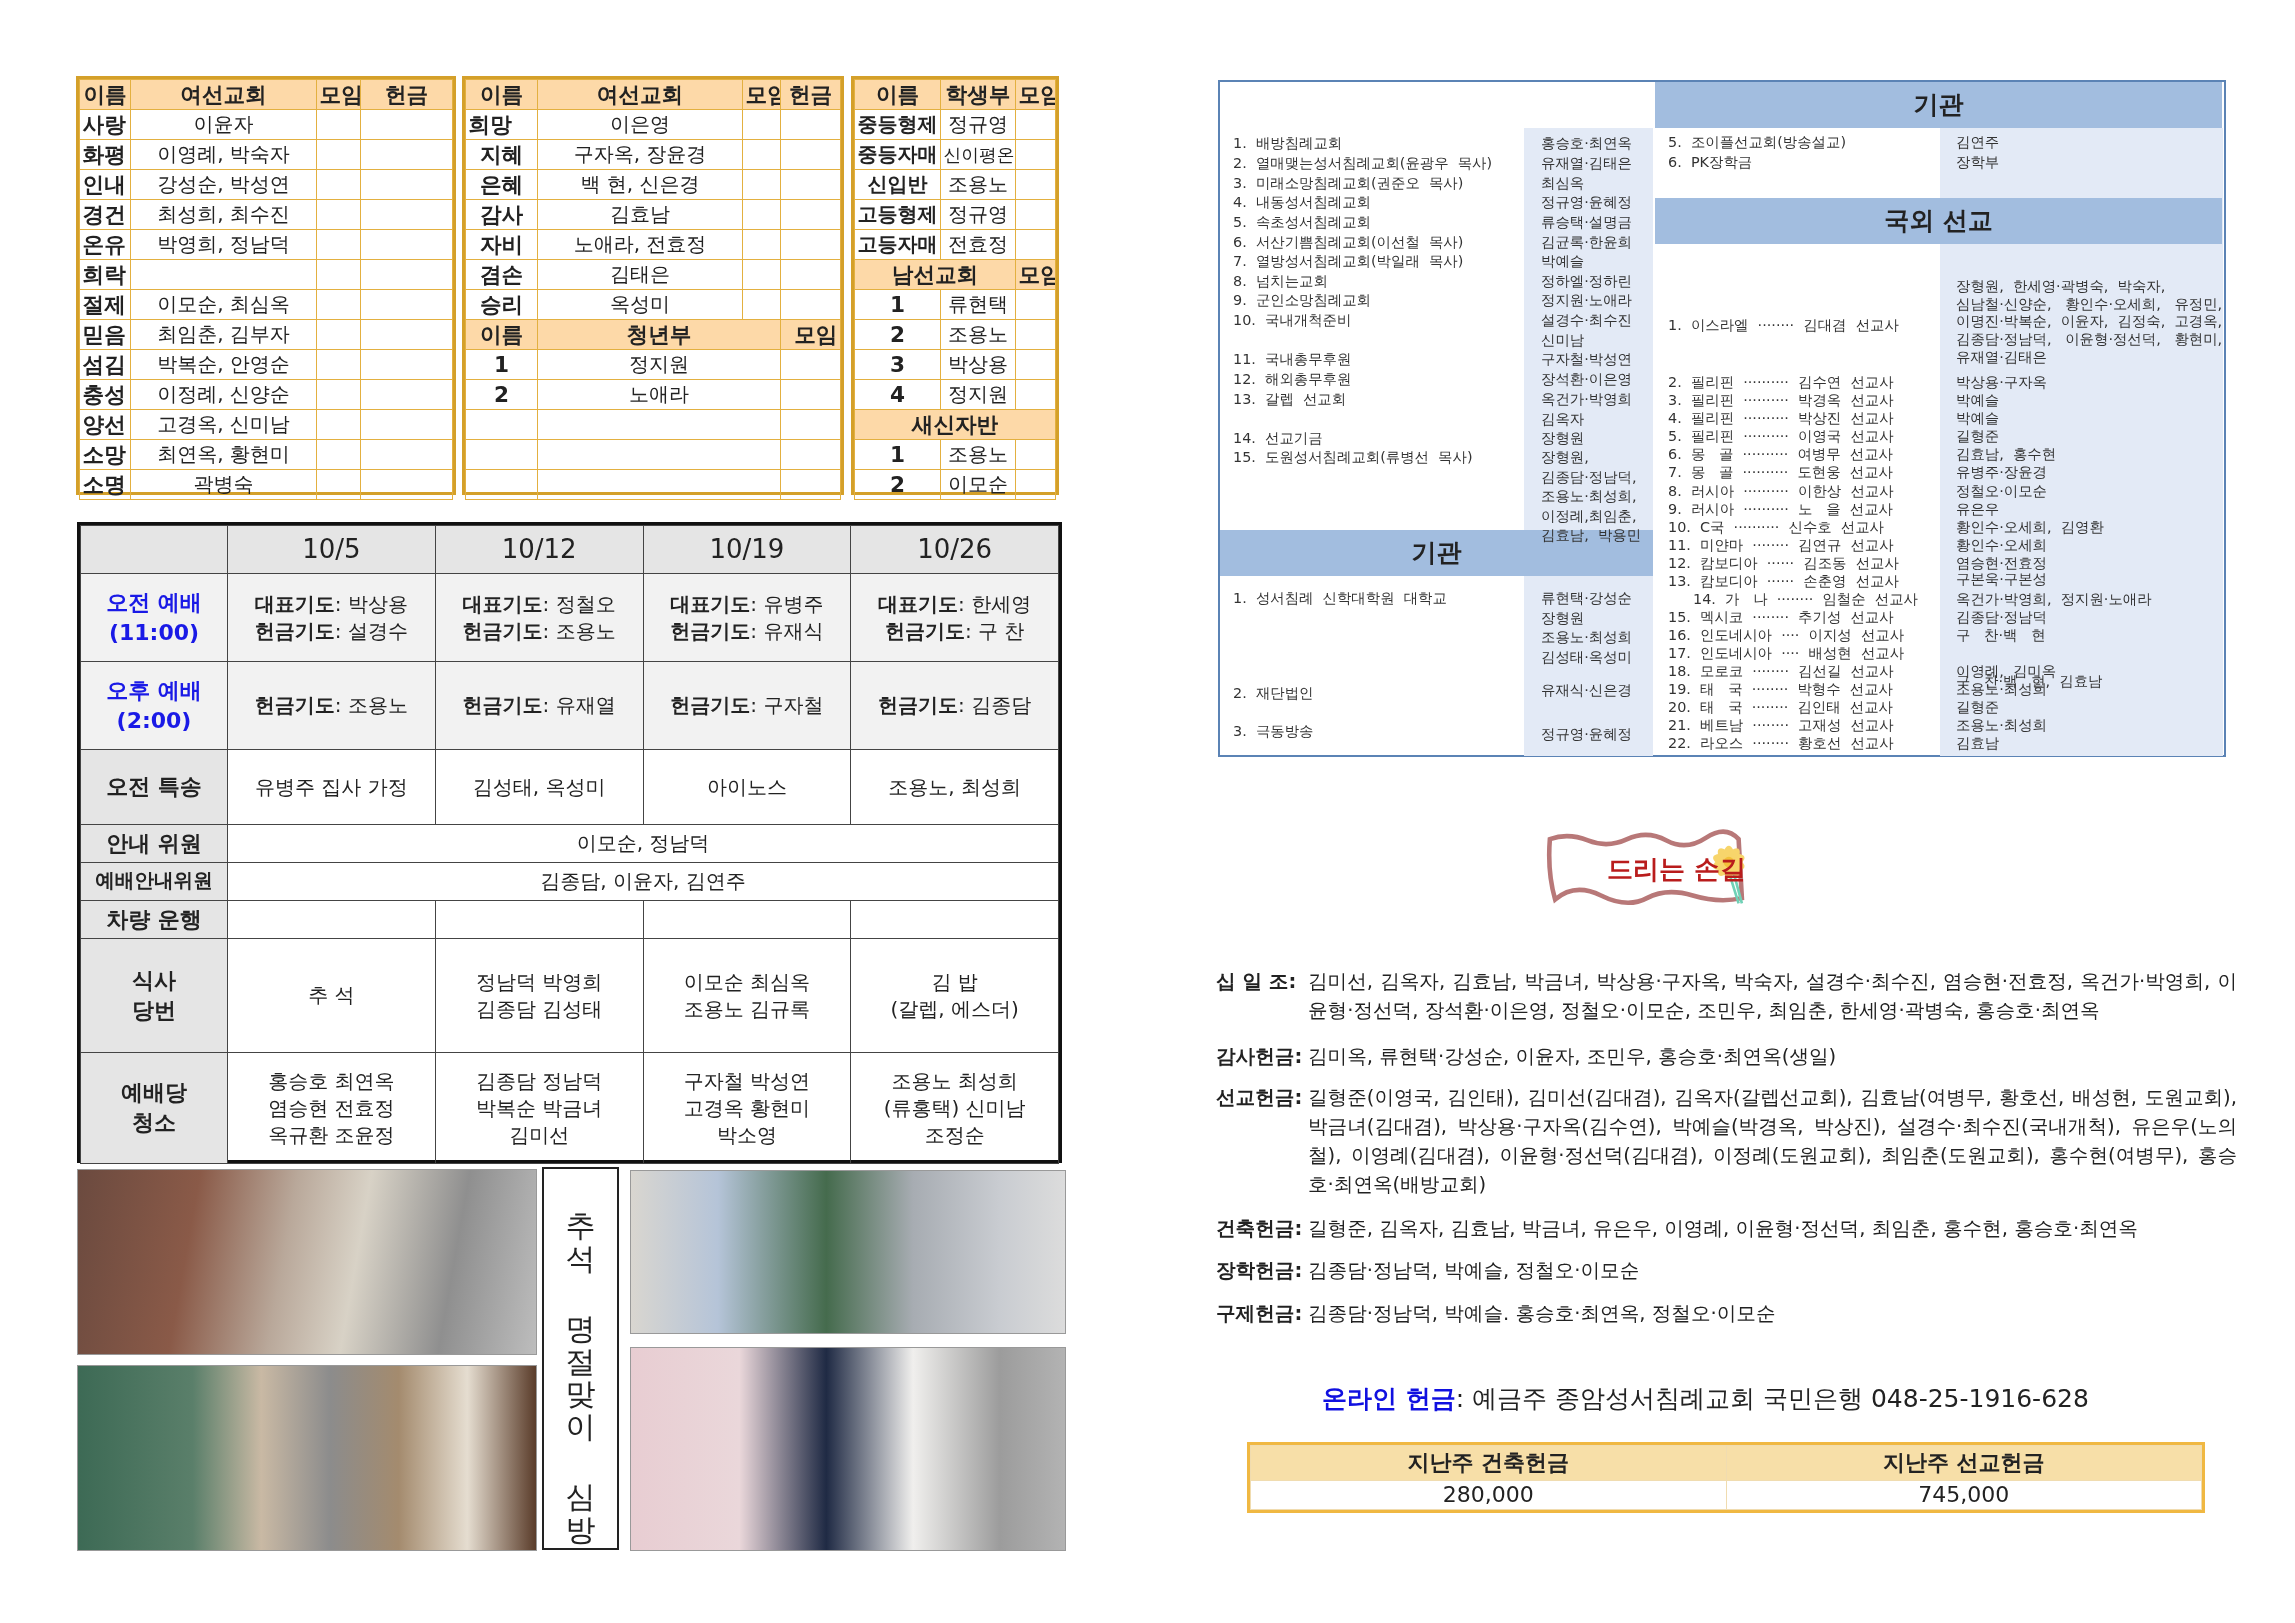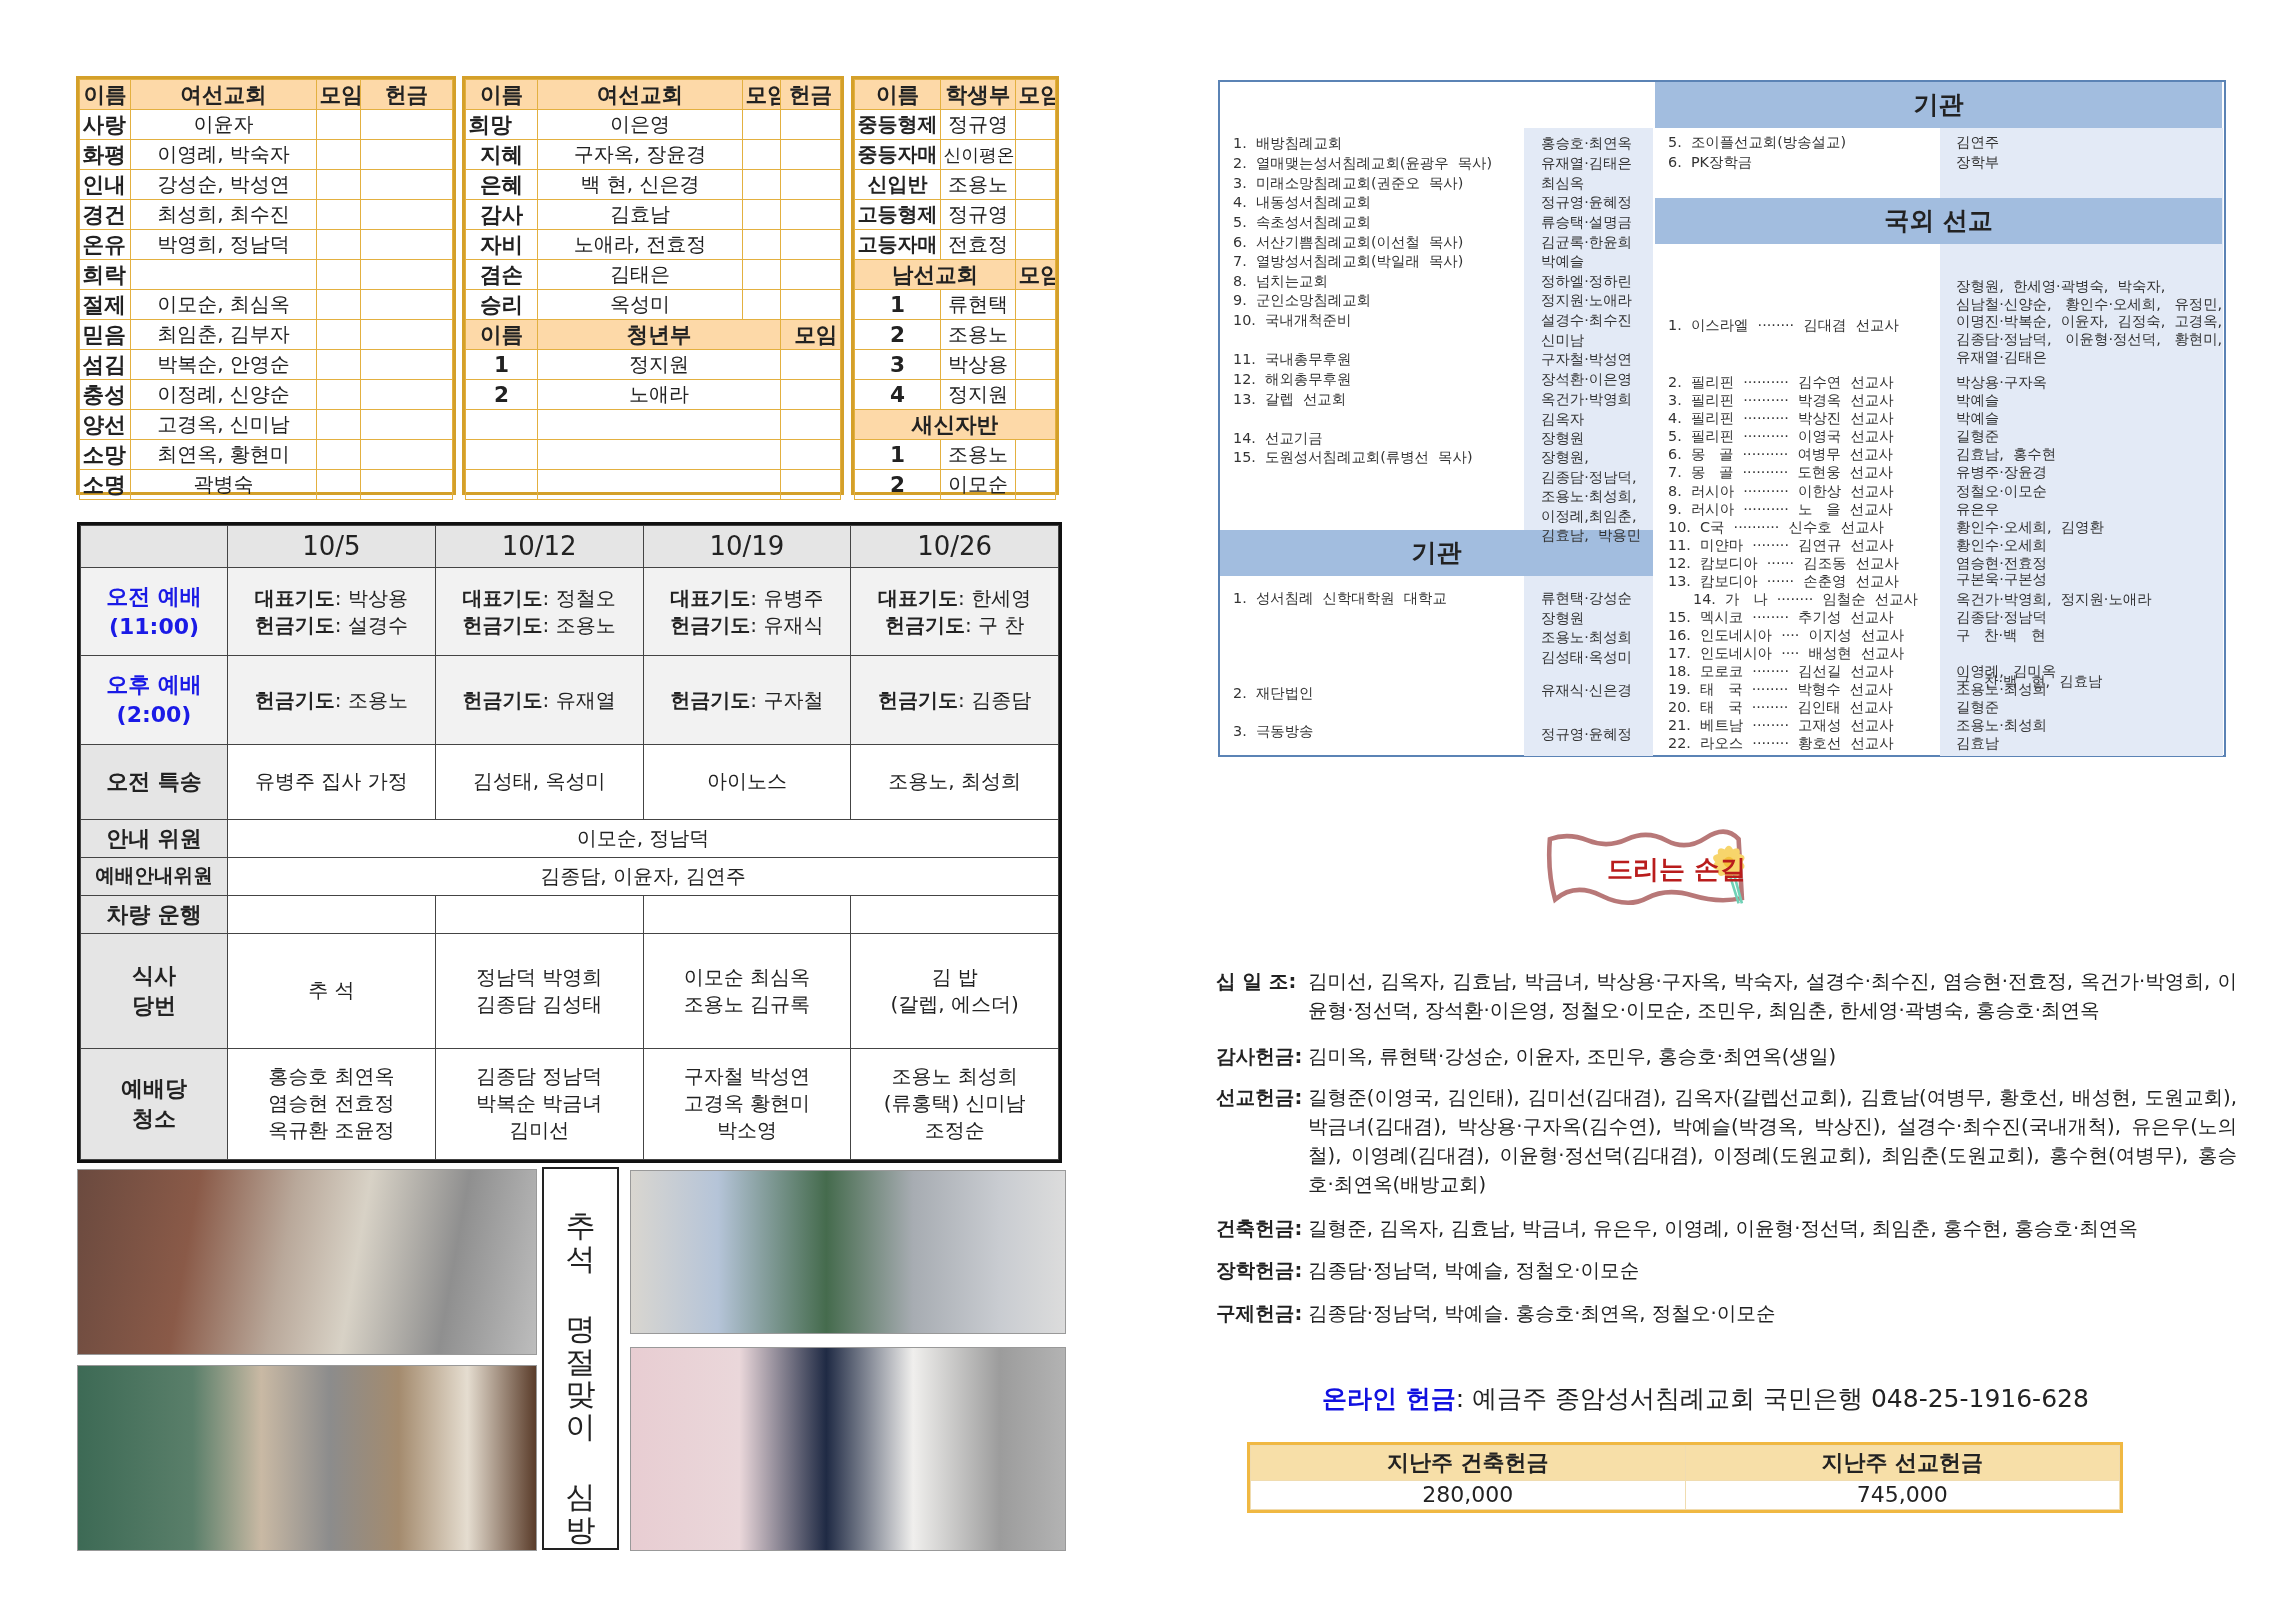--- a/index.html
+++ b/index.html
@@ -14,39 +14,39 @@
 .gtable td.val{text-align:center}
 .gtable td.num{text-align:center;font-weight:bold;font-size:21.6px}
 .gtable tr.sub td{background:#fdd9a8;font-weight:bold;text-align:center;font-size:21.6px}
 
 .sched{position:absolute;left:77px;top:522px;width:985px;height:641px;border:3.3px solid #111}
 .sched table{border-collapse:collapse;width:100%;height:100%;table-layout:fixed}
 .sched td{border:1.3px solid #444;text-align:center;font-size:20px;line-height:1.35}
 .sched td.rh{background:#e5e5e5;font-weight:bold;font-size:22px}
 .sched td.blue{color:#1a1ae6}
 .sched tr.gray td{background:#f2f2f2}
-.sched tr.head td{background:#e5e5e5;font-size:26px;height:42px}
+.sched tr.head td{background:#e5e5e5;font-size:26px;height:48px}
 .sched b{font-weight:bold}
 
 .photo{position:absolute;border:0.7px solid #999;overflow:hidden}
 .photo .scene{width:100%;height:100%}
 .vtext{position:absolute;left:542px;top:1167px;width:77px;height:383px;border:2px solid #222;background:#fff;display:flex;align-items:center;justify-content:center}
 .vtext span{writing-mode:vertical-rl;text-orientation:upright;font-size:30px;letter-spacing:2.6px;line-height:1}
 
 .mission{position:absolute;left:1218px;top:80px;width:1008px;height:677px;border:2.6px solid #5b83b5;background:#fff}
 .mh{position:absolute;background:#a2bddf;font-weight:bold;font-size:25px;text-align:center;color:#222}
 .mcol{position:absolute;font-size:14.4px;line-height:19.6px;white-space:pre;color:#333}
 .mshade{position:absolute;background:#e3eaf6}
 
 .offer{position:absolute;left:1216px;width:1021px;font-size:19.6px;line-height:29px}
 .offer .lab{position:absolute;left:0;top:0;font-weight:bold;white-space:nowrap}
 .offer .txt{margin-left:92px;text-align:justify}
 .online{position:absolute;left:1322px;top:1382px;font-size:25px;white-space:nowrap}
 .online .k{color:#1010e0;font-weight:bold}
-.lastweek{position:absolute;left:1247px;top:1442px;width:876px;height:71px;border:3.3px solid #f0b842}
+.lastweek{position:absolute;left:1247px;top:1442px;width:958px;height:71px;border:3.3px solid #f0b842}
 .lastweek table{border-collapse:collapse;width:100%;height:100%;table-layout:fixed}
 .lastweek th{background:#f7dfa8;font-size:22px;font-weight:bold;border:0.7px solid #f0dcb0}
 .lastweek td{font-size:22px;text-align:center;border:0.7px solid #f0dcb0}
 </style>
 </head>
 <body>
 
 <div class="gtable" style="left:76px;top:76px;width:380px;height:419px">
   <table>
     <colgroup>

